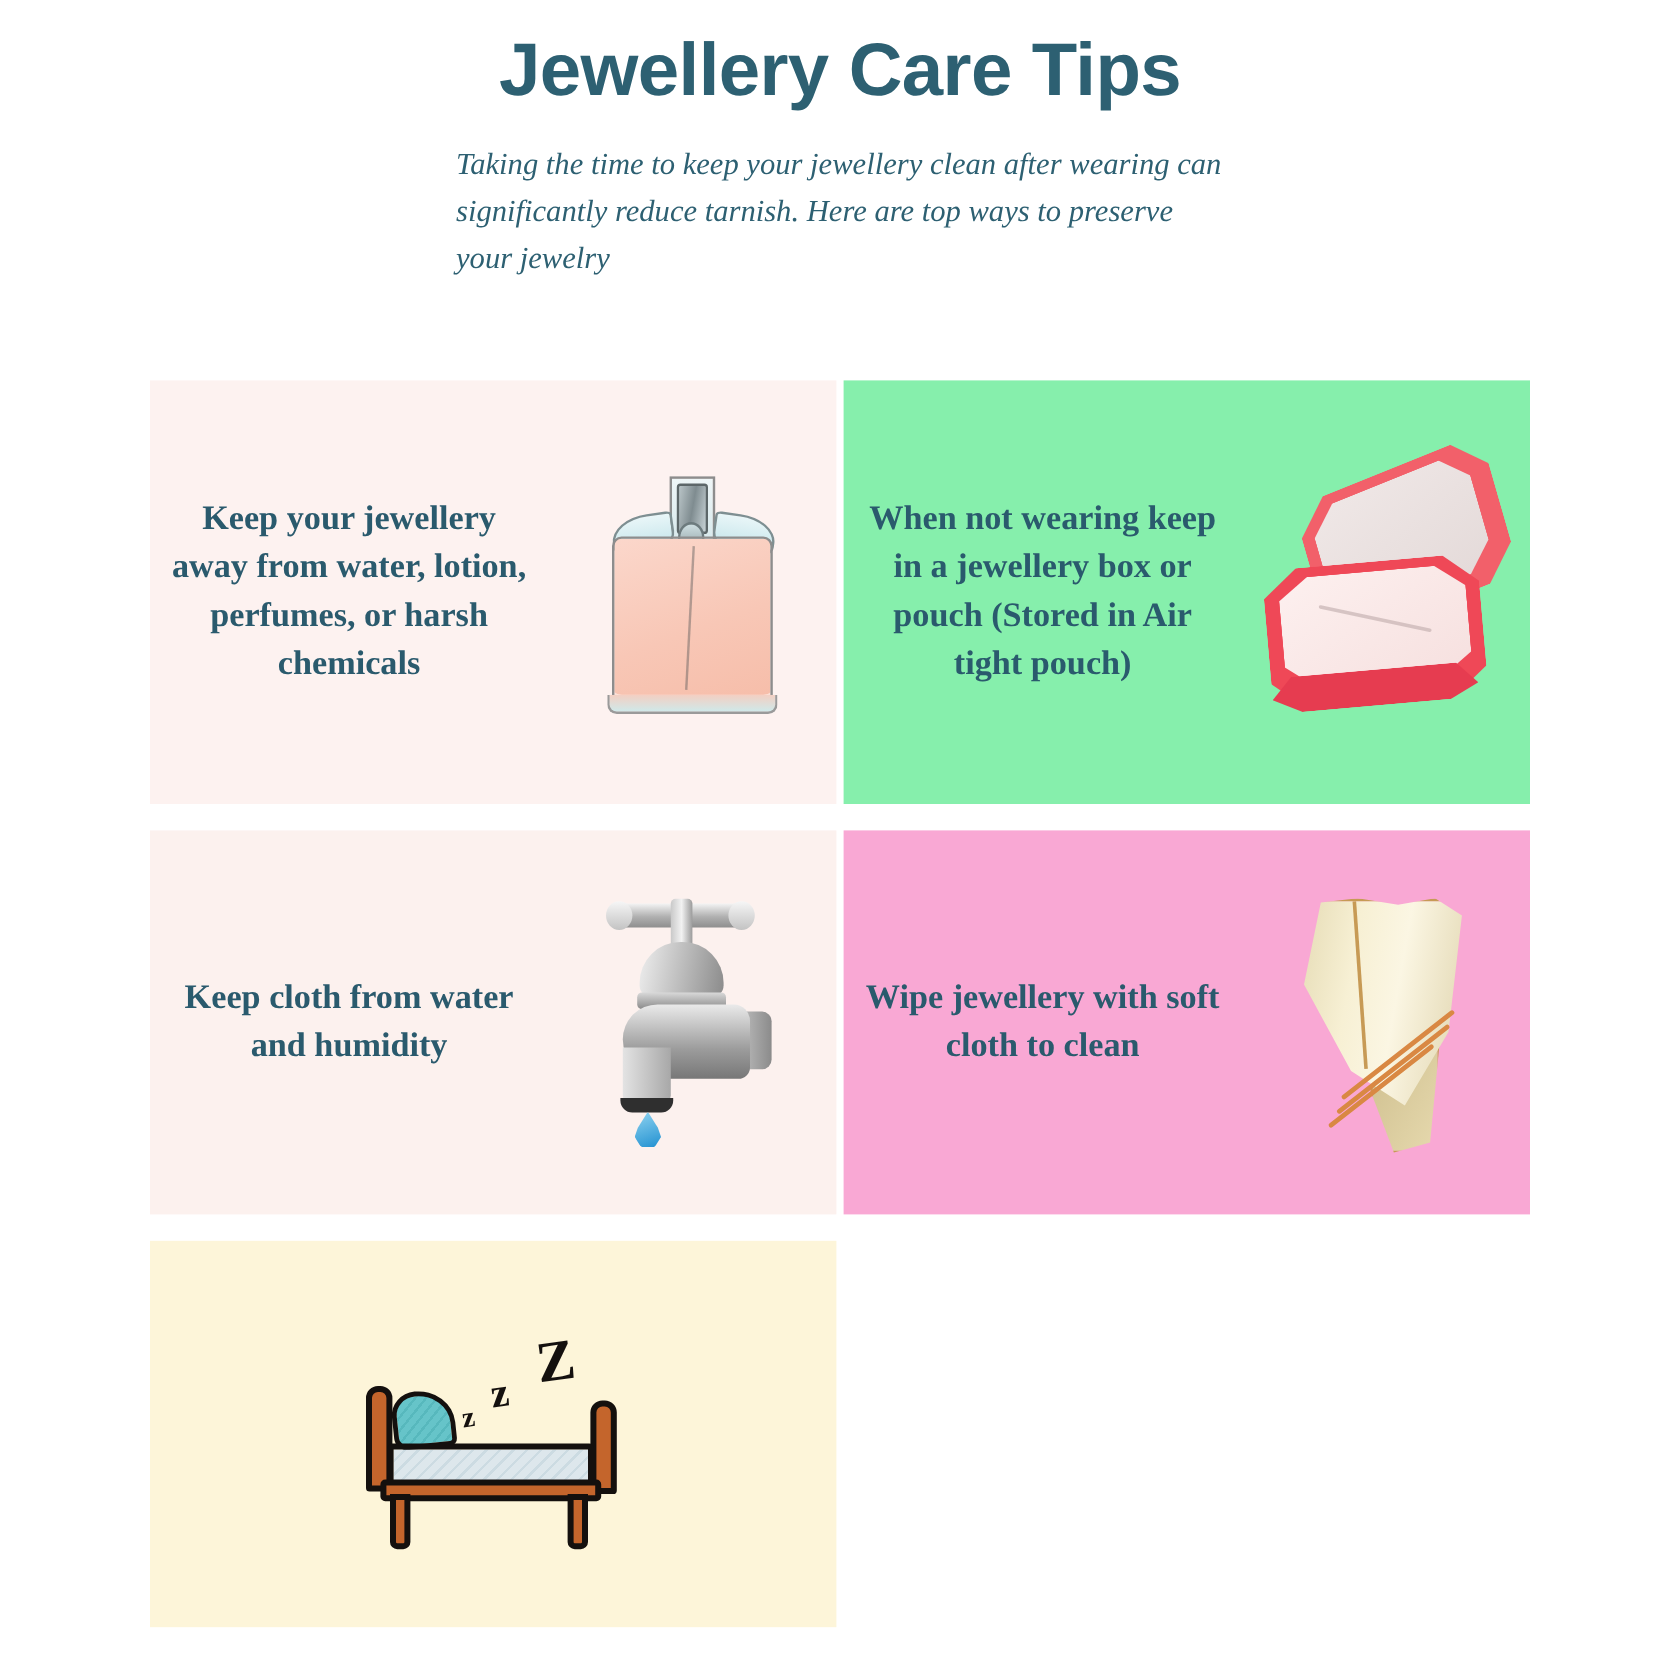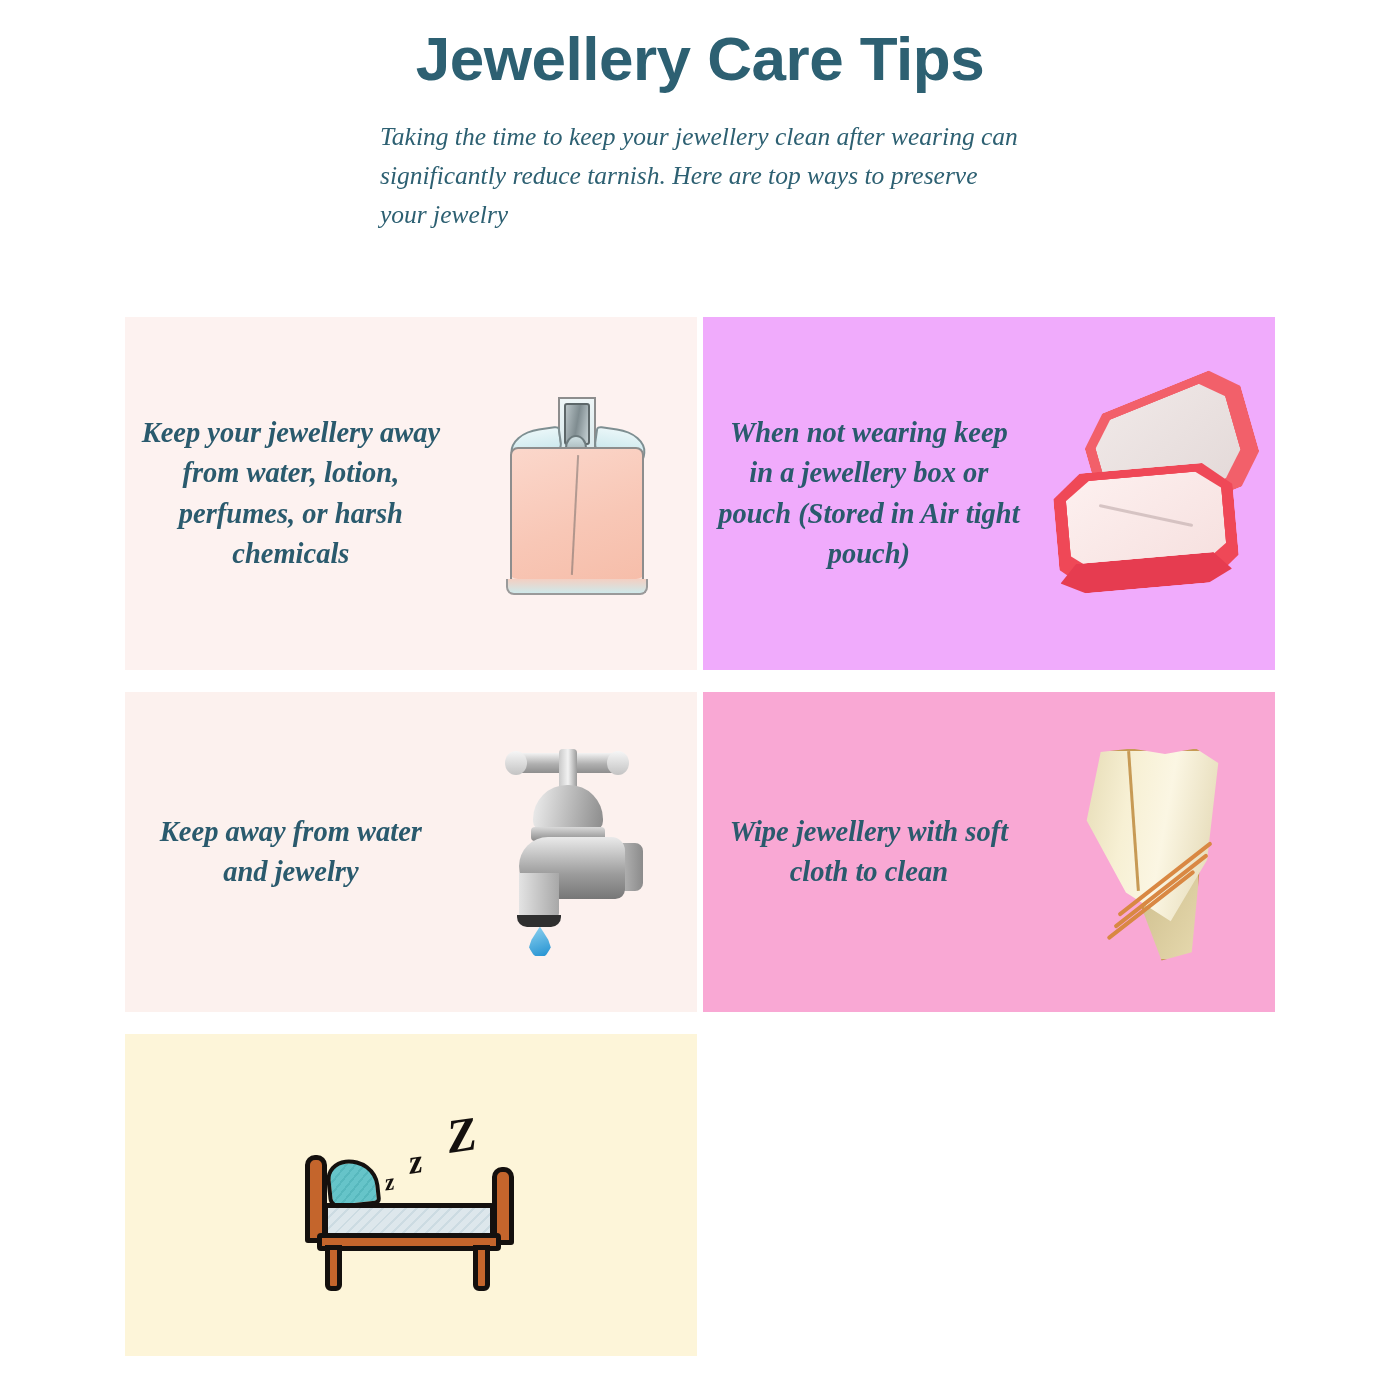--- a/index.html
+++ b/index.html
@@ -34,21 +34,20 @@
 
   .grid {
     position: absolute;
     left: 125px; top: 317px;
     width: 911px;
     display: grid;
     grid-template-columns: 572px 572px;
     grid-template-rows: 353px 320px 322px;
     column-gap: 6px;
     row-gap: 22px;
-    font-style: italic;
   }
 
   .card {
     position: relative;
     display: flex;
     align-items: center;
     overflow: hidden;
   }
   .card.text-left  { flex-direction: row; }
   .card.text-right { flex-direction: row-reverse; }
@@ -310,37 +309,37 @@
           <div class="cap"></div>
           <div class="bow-l"></div>
           <div class="bow-r"></div>
           <div class="knot"></div>
           <div class="glass"></div>
           <div class="base"></div>
         </div>
       </div>
     </div>
 
-    <div class="card text-left" style="background:#f0abfc;">
+    <div class="card text-left" style="background:#86efac;">
       <div class="card-text">When not wearing keep in a jewellery box or pouch (Stored in Air tight pouch)</div>
       <div class="card-art">
         <div class="ringbox">
           <div class="rb-lid"></div>
           <div class="rb-lid-in"></div>
           <div class="rb-body"></div>
           <div class="rb-cushion"></div>
           <div class="rb-slot"></div>
           <div class="rb-edge"></div>
         </div>
       </div>
     </div>
 
 
     <div class="card text-left" style="background:#fcf1ee;">
-      <div class="card-text">Keep away from water and jewelry</div>
+      <div class="card-text">Keep cloth from water and humidity</div>
       <div class="card-art">
         <div class="faucet">
           <div class="fa-handle"></div>
           <div class="fa-stem"></div>
           <div class="fa-dome"></div>
           <div class="fa-collar"></div>
           <div class="fa-wall"></div>
           <div class="fa-body"></div>
           <div class="fa-spout"></div>
           <div class="fa-mouth"></div>

